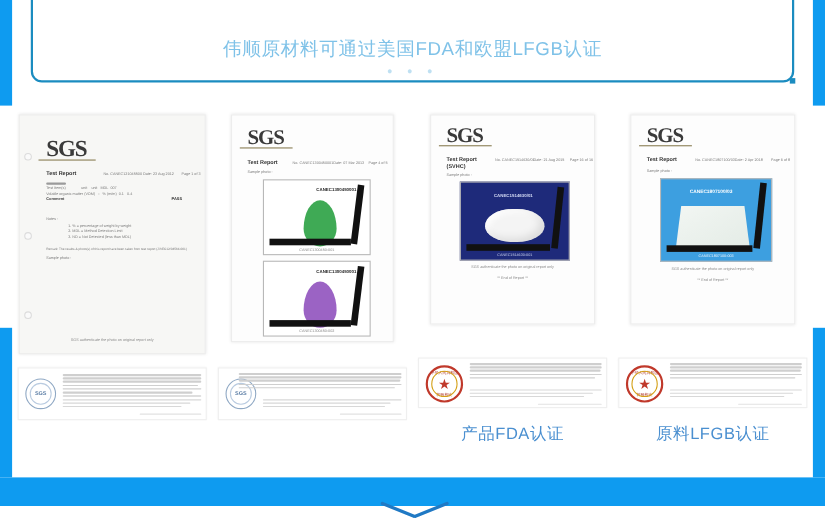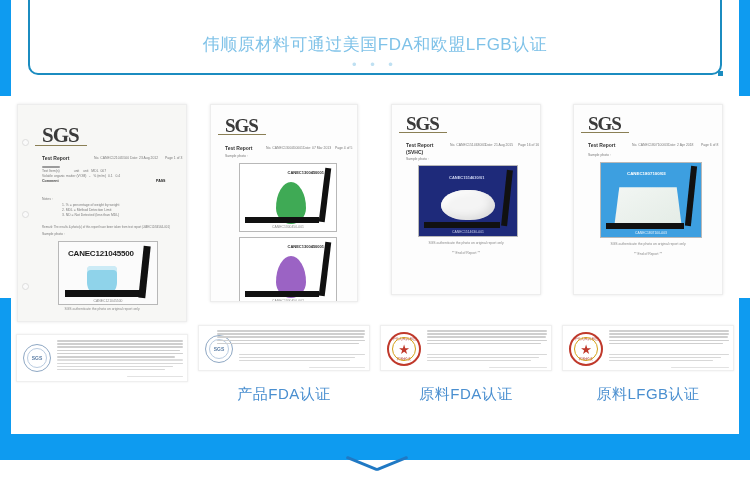--- a/index.html
+++ b/index.html
@@ -169,28 +169,20 @@
         <div style="position:absolute;left:138px;top:74px;font-size:3.6px;font-weight:bold;color:#222;">PASS</div>
 
         <div style="position:absolute;left:24px;top:92px;" class="tiny">Notes :</div>
         <div style="position:absolute;left:44px;top:98px;" class="tiny">1. % = percentage of weight by weight</div>
         <div style="position:absolute;left:44px;top:103px;" class="tiny">2. MDL = Method Detection Limit</div>
         <div style="position:absolute;left:44px;top:108px;" class="tiny">3. ND = Not Detected (less than MDL)</div>
 
         <div style="position:absolute;left:24px;top:120px;transform:scale(.85);transform-origin:left top;" class="tiny">Remark: The results &amp; photo(s) of this report have been taken from test report (J/AEC12/04564-001)</div>
         <div style="position:absolute;left:24px;top:127px;" class="tiny">Sample photo :</div>
 
-        <div class="photo" style="position:absolute;left:40px;top:136px;width:98px;height:62px;">
-          <div style="position:absolute;inset:0;background:#fbfbfb;"></div>
-          <div class="code-ovl" style="left:9px;top:7px;font-size:8px;color:#1c1c1c;font-family:'Liberation Sans',sans-serif;letter-spacing:-.2px;">CANEC121045500</div>
-          <div class="bowl" style="position:absolute;left:28px;top:24px;width:30px;height:30px;"></div>
-          <div class="ruler-h" style="left:6px;bottom:7px;width:78px;height:7px;"></div>
-          <div class="ruler-v" style="right:9px;top:4px;width:7px;height:52px;transform:rotate(6deg);"></div>
-          <div class="footnote" style="position:absolute;left:0;right:0;bottom:0;">CANEC121045500</div>
-        </div>
 
         <div class="footnote" style="position:absolute;left:0;right:0;top:202px;">SGS authenticate the photo on original report only</div>
 
       </div>
 
       <div class="small-cert" style="margin-top:12px;">
         <div class="seal seal-grey">
           <span class="seal-txt">SGS</span>
         </div>
         <div class="sc-lines" style="left:40px;top:5px;width:126px;">
@@ -252,21 +244,20 @@
           <div class="sc-line" style="width:96%"></div>
         </div>
         <div class="sc-lines" style="left:40px;top:28px;width:126px;">
           <div class="sc-line" style="width:100%;height:1.2px;background:#d8d8d8"></div>
           <div class="sc-line" style="width:92%;height:1.2px;background:#d8d8d8"></div>
           <div class="sc-line" style="width:88%;height:1.2px;background:#d8d8d8"></div>
         </div>
         <div class="sc-line" style="position:absolute;left:110px;top:41px;width:56px;height:1.2px;background:#e2e2e2"></div>
       </div>
 
-      <div class="cert-label">产品FDA认证</div>
     </div>
 
     <div class="cert-cell">
       <div class="sheet s3">
         <div style="position:absolute;left:14px;top:8px;">
           <span class="sgs" style="font-size:19px;">SGS</span>
         </div>
         <div style="position:absolute;left:14px;top:37px;font-size:5px;font-weight:bold;color:#333;">Test Report</div>
         <div style="position:absolute;left:14px;top:44px;font-size:5px;font-weight:bold;color:#333;">(SVHC)</div>
         <div style="position:absolute;left:58px;top:38px;" class="tiny">No. CANEC1514630/01</div>
@@ -300,21 +291,21 @@
           <div class="sc-line" style="width:95%"></div>
         </div>
         <div class="sc-lines" style="left:46px;top:28px;width:120px;">
           <div class="sc-line" style="width:100%;height:1.2px;background:#d8d8d8"></div>
           <div class="sc-line" style="width:93%;height:1.2px;background:#d8d8d8"></div>
           <div class="sc-line" style="width:87%;height:1.2px;background:#d8d8d8"></div>
         </div>
         <div class="sc-line" style="position:absolute;left:108px;top:41px;width:58px;height:1.2px;background:#e2e2e2"></div>
       </div>
 
-      <div class="cert-label">原料FDA认证</div>
+      <div class="cert-label">产品FDA认证</div>
     </div>
 
     <div class="cert-cell">
       <div class="sheet s4">
         <div style="position:absolute;left:14px;top:8px;">
           <span class="sgs" style="font-size:19px;">SGS</span>
         </div>
         <div style="position:absolute;left:14px;top:37px;font-size:5px;font-weight:bold;color:#333;">Test Report</div>
         <div style="position:absolute;left:58px;top:38px;" class="tiny">No. CANEC1807100/03</div>
         <div style="position:absolute;left:94px;top:38px;" class="tiny">Date: 2 Apr 2018</div>

